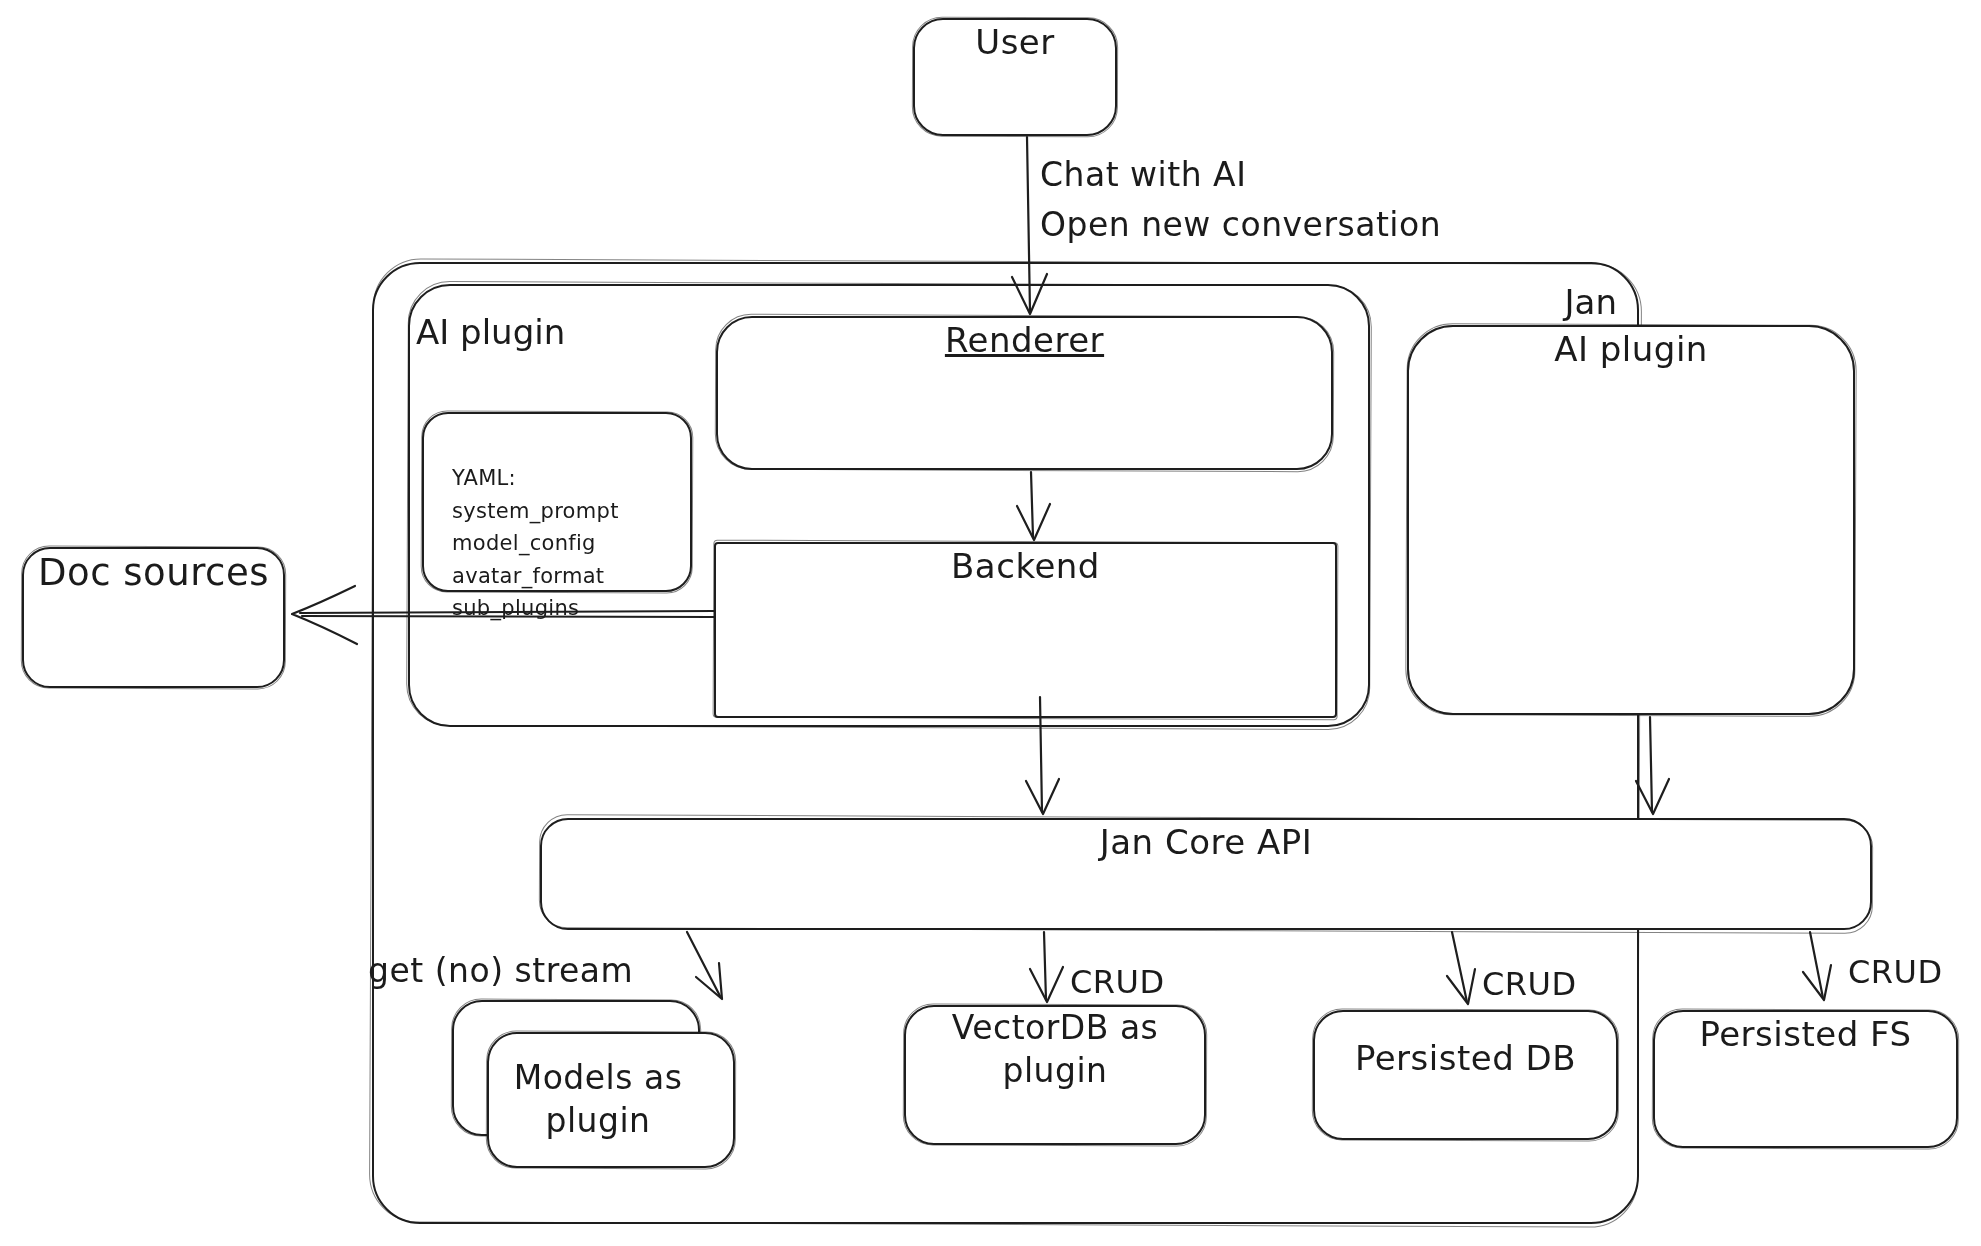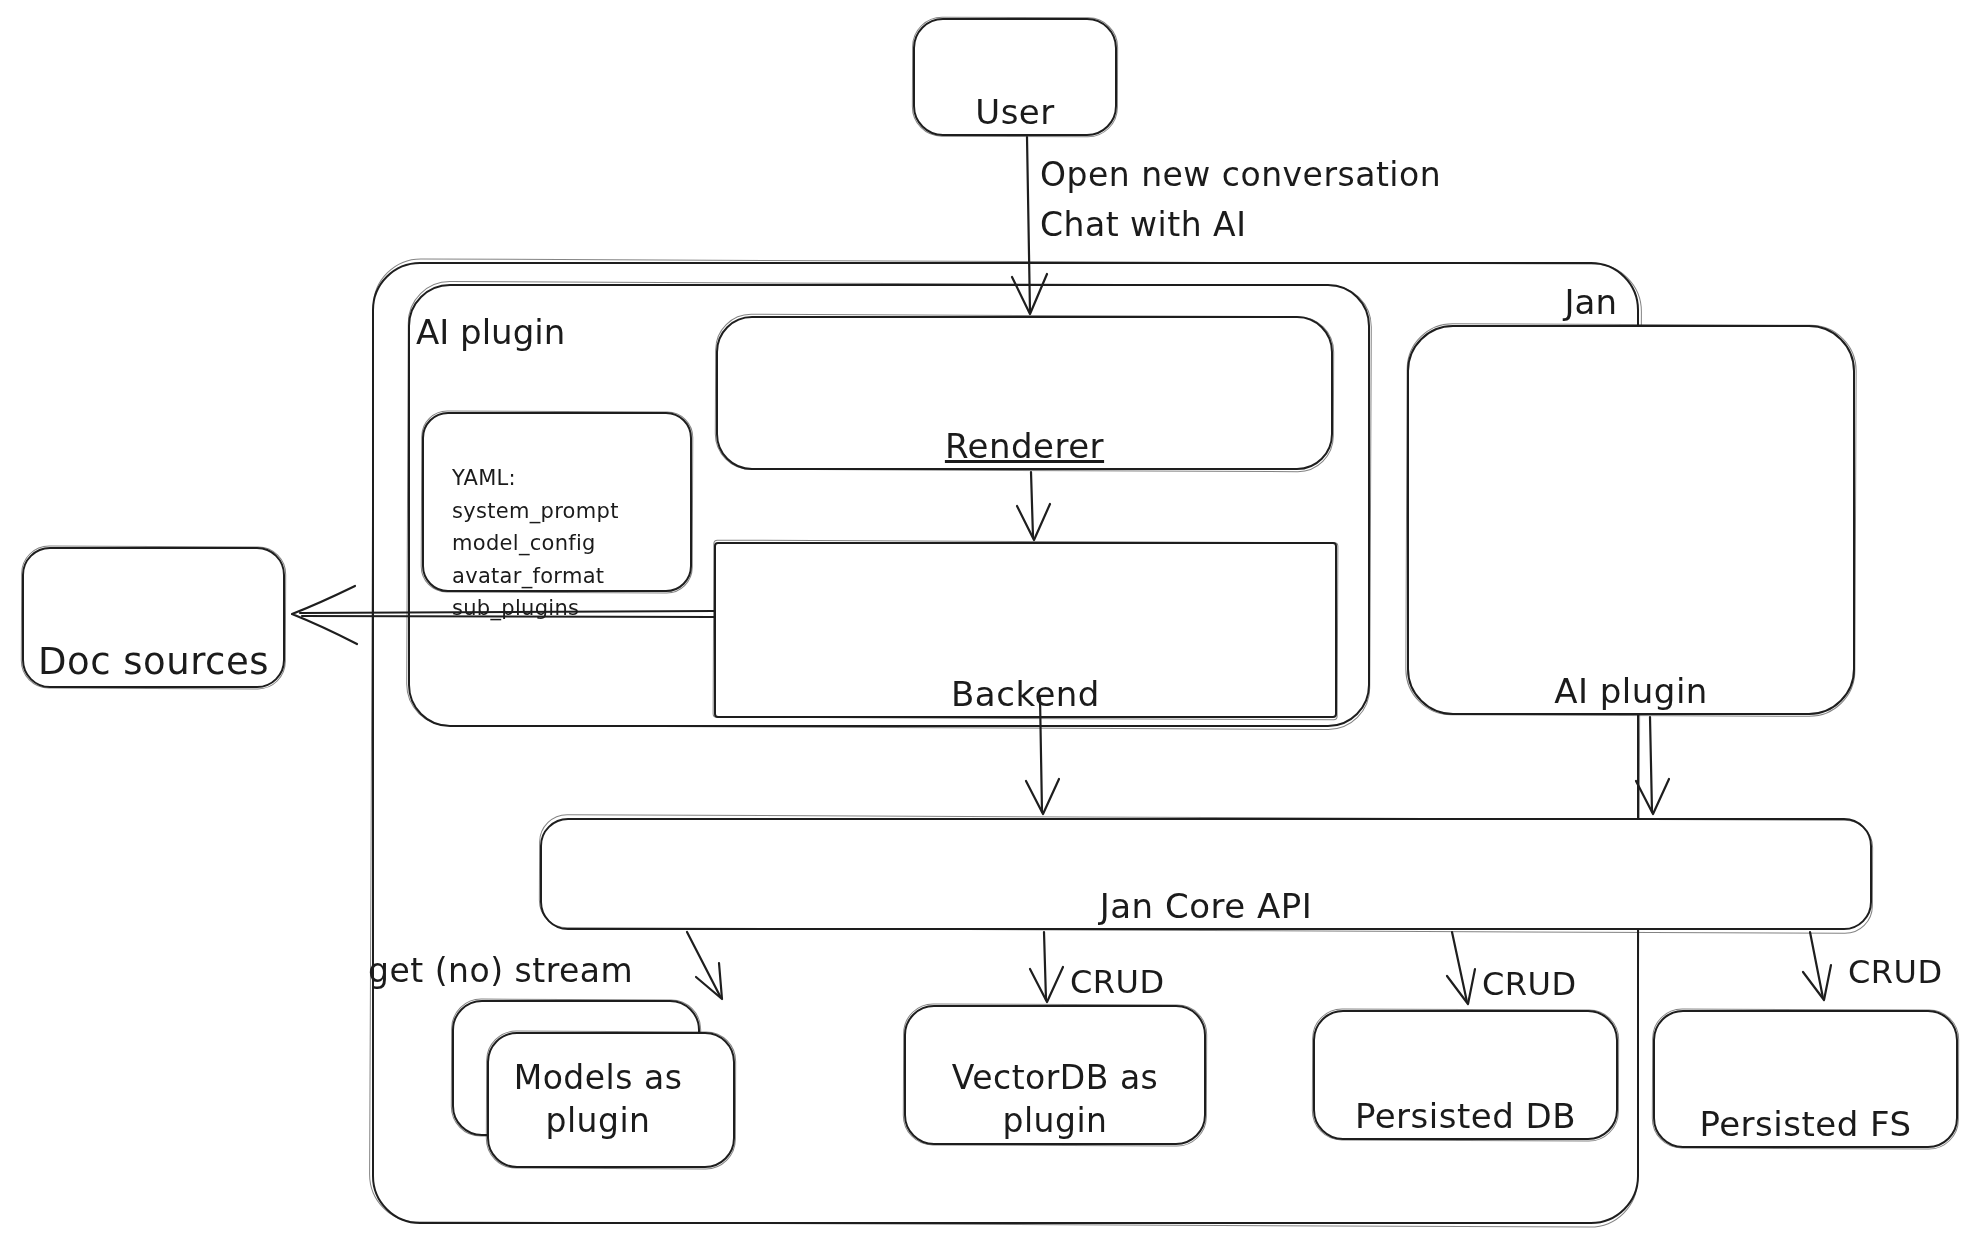--- a/index.html
+++ b/index.html
@@ -2,21 +2,21 @@
 <html><head>
 <meta charset="utf-8">
 <style>
   html,body{margin:0;padding:0;background:#ffffff;}
   #canvas{
     position:relative;width:1981px;height:1246px;background:#ffffff;overflow:hidden;
     font-family:"DejaVu Sans",sans-serif;color:#1b1b1b;
   }
   .node{
     position:absolute;box-sizing:border-box;border:2.2px solid #1e1e1e;background:#ffffff;
-    display:flex;align-items:flex-end;justify-content:center;text-align:center;
+    display:flex;align-items:flex-start;justify-content:center;text-align:center;
   }
   
   .sketch::after{
     content:"";position:absolute;inset:-3px;border:1.4px solid rgba(30,30,30,.55);
     border-radius:inherit;transform:rotate(.25deg);pointer-events:none;
   }
   .container{background:transparent;justify-content:flex-start;align-items:flex-start;}
   .node-label{font-size:34px;letter-spacing:.5px;line-height:1.3;}
   .corner-label{position:absolute;font-size:34px;}
   .edge-label{position:absolute;font-size:33px;letter-spacing:.5px;line-height:1.5;white-space:nowrap;z-index:6;}
@@ -132,22 +132,22 @@
       <path d="M1447,976 L1468,1004 L1475,969"></path>
     </g>
 
     <g>
       <path d="M1810,932 L1823,998"></path>
       <path d="M1803,972 L1824,1000 L1831,965"></path>
     </g>
   </svg>
 
   <div class="edge-label" style="left:1040px;top:150px;">
+    <div>Chat with AI</div>
     <div>Open new conversation</div>
-    <div>Chat with AI</div>
   </div>
 
   <div class="edge-label" style="left:368px;top:946px;">get (no) stream</div>
 
   <div class="edge-label" style="left:1070px;top:958px;font-size:32px;">CRUD</div>
 
   <div class="edge-label" style="left:1482px;top:960px;font-size:32px;">CRUD</div>
 
   <div class="edge-label" style="left:1848px;top:948px;font-size:32px;">CRUD</div>
 

